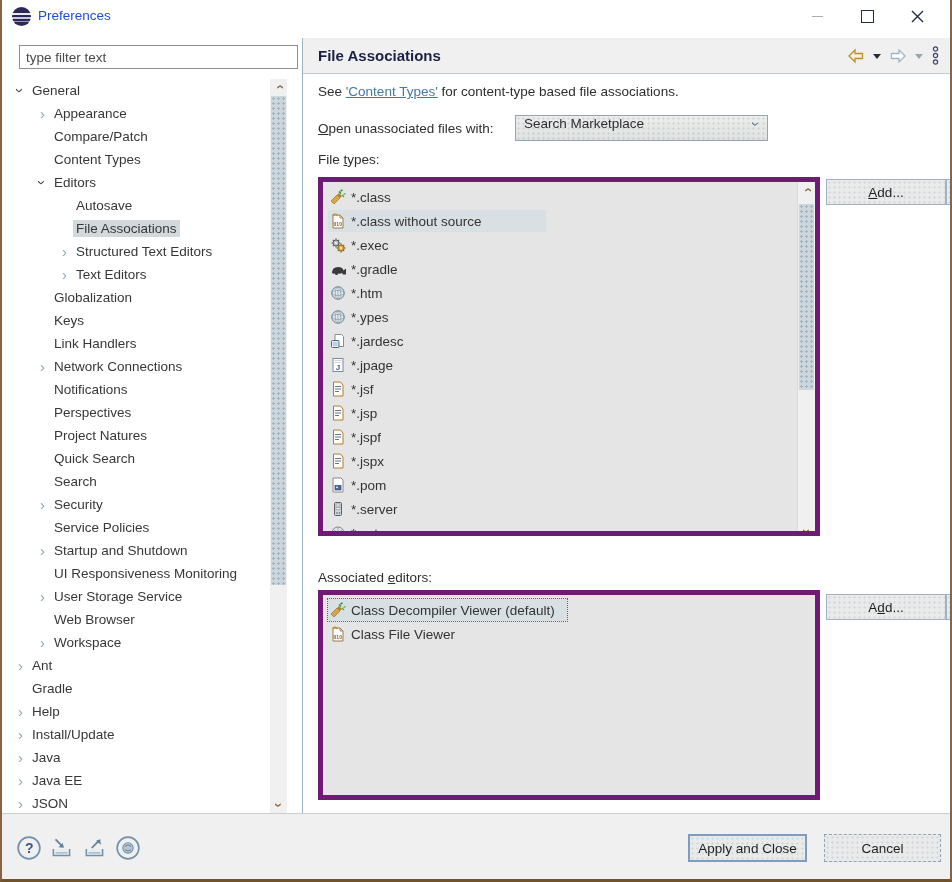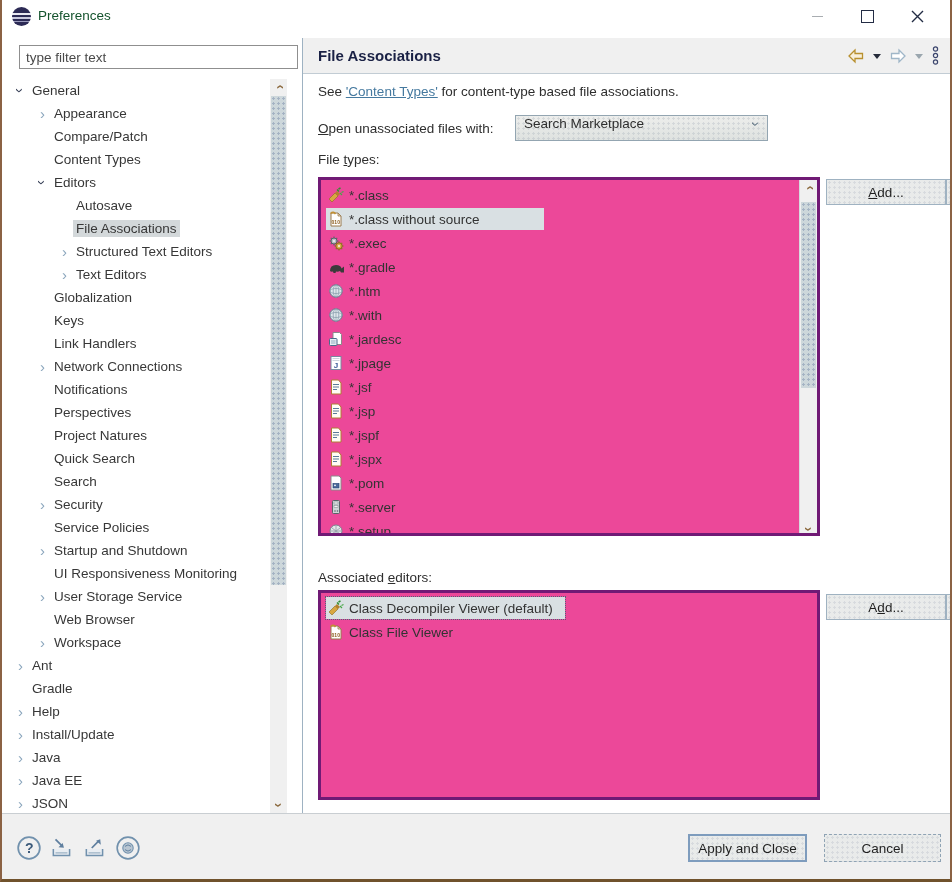--- a/index.html
+++ b/index.html
@@ -2,21 +2,21 @@
 <html><head>
 <meta charset="utf-8">
 <style>
   html,body{margin:0;padding:0;background:#e8e8e8;font-family:"Liberation Sans",sans-serif;}
   .window{position:relative;width:952px;height:882px;background:#ffffff;box-sizing:border-box;
     border-left:2px solid #8b6244;border-right:2px solid #8b6244;border-bottom:3px solid #70522c;overflow:hidden;}
   
   .titlebar{position:absolute;left:0;top:0;width:948px;height:32px;background:#ffffff;display:flex;align-items:center;}
   .applogo{position:absolute;left:10px;top:7px;width:19px;height:19px;border-radius:50%;
     background:linear-gradient(#2c2a55 34%,#e9e9f2 34% 42%,#2c2a55 42% 54%,#c9c9de 54% 61%,#2c2a55 61% 74%,#9b9bbd 74% 80%,#2c2a55 80%);}
-  .apptitle{position:absolute;left:36px;top:0;line-height:32px;font-size:13.5px;color:#14532d;}
+  .apptitle{position:absolute;left:36px;top:0;line-height:32px;font-size:13.5px;color:#1d4ed8;}
   .wincontrols{position:absolute;right:8px;top:0;height:32px;display:flex;}
   .winbtn{width:50px;height:32px;display:flex;align-items:center;justify-content:center;}
   .min-glyph{width:11px;height:1px;background:#a9adb1;}
   .max-glyph{width:11px;height:11px;border:1.4px solid #232c44;}
   
   .filter{position:absolute;left:17px;top:45px;width:279px;height:24px;box-sizing:border-box;border:1px solid #8f8f8f;
     padding:0 6px;font-size:13.5px;color:#333;font-family:"Liberation Sans",sans-serif;outline:none;background:#fff;}
   .filter::placeholder{color:#4a4a4a;opacity:1;}
   .tree{position:absolute;left:8px;top:79px;width:258px;height:734px;overflow:hidden;}
   .trow{display:flex;align-items:center;height:23px;font-size:13.5px;color:#373737;white-space:nowrap;}
@@ -42,21 +42,21 @@
   .nav{position:absolute;right:10px;top:0;height:35px;display:flex;align-items:center;gap:7px;}
   .nav span{display:inline-flex;}
   
   .note{position:absolute;left:316px;top:84px;font-size:13.5px;color:#2e2e2e;}
   .link{color:#45799f;text-decoration:underline;cursor:pointer;}
   .flabel{position:absolute;font-size:13.5px;color:#2e2e2e;}
   .combo{position:absolute;left:513px;top:115px;width:253px;height:26px;box-sizing:border-box;border:1px solid #93a5b1;
     background:linear-gradient(#edeeec,#dee2e0);background-image:radial-gradient(circle,rgba(150,160,175,.25) 1px,transparent 1.2px),linear-gradient(#edeeec,#dee2e0);background-size:5px 5px,100% 100%;
     display:flex;align-items:flex-start;padding:0 8px;font-size:13.5px;color:#2e2e2e;}
   .combo-chev{margin-left:auto;color:#5d7181;font-size:14px;transform:rotate(90deg);}
-  .listbox{position:absolute;background:#ec4899;border:3px solid #701a75;box-sizing:border-box;overflow:hidden;}
+  .listbox{position:absolute;background:#e5e5e5;border:5px solid #701a75;box-sizing:border-box;overflow:hidden;}
   #ft-list{left:316px;top:177px;width:502px;height:359px;padding-top:3px;}
   #ae-list{left:316px;top:590px;width:502px;height:210px;padding-top:3px;}
   .lrow{display:flex;align-items:center;height:24px;padding-left:5px;font-size:13.5px;color:#333;white-space:nowrap;}
   .inner{display:inline-flex;align-items:center;height:22px;padding:0 2px;}
   #ft-list .lrow.sel .inner{background:#d9e0e3;padding-right:64px;}
   #ae-list .lrow.sel .inner{background:#d9e0e3;outline:1px dotted #52637a;padding-right:12px;}
   .licon{width:16px;height:16px;margin-right:5px;display:inline-flex;flex:none;}
   .licon svg{width:16px;height:16px;}
   .ft-scroll{position:absolute;right:0;top:0;width:17px;height:357px;background:#f0f0f0;border-left:1px solid #d5dade;}
   
@@ -353,21 +353,21 @@
       <div class="lrow">
         <span class="inner">
           <span class="licon">
             <svg viewBox="0 0 16 16">
               <circle cx="8" cy="8" r="6.2" fill="#dfe7ec" stroke="#5f7a8a"></circle>
               <ellipse cx="8" cy="8" rx="6.2" ry="2.5" fill="none" stroke="#8aa0ae" stroke-width="0.8"></ellipse>
               <ellipse cx="8" cy="8" rx="2.8" ry="6.2" fill="none" stroke="#8aa0ae" stroke-width="0.8"></ellipse>
               <path d="M8 1.8 v12.4" stroke="#8aa0ae" stroke-width="0.7"></path>
             </svg>
           </span>
-          <span>*.with</span>
+          <span>*.ypes</span>
         </span>
       </div>
       <div class="lrow">
         <span class="inner">
           <span class="licon">
             <svg viewBox="0 0 16 16">
               <path d="M5 1.5 h6.5 l2 2 v10 h-8.5 z" fill="#fff" stroke="#8a8a8a"></path>
               <rect x="1.5" y="7.5" width="7.5" height="7" rx="1" fill="#e8eef4" stroke="#4a6a8a"></rect>
               <path d="M3 10 h4.5 M3 12 h4.5" stroke="#8aa6ba" stroke-width="0.9"></path>
             </svg>

